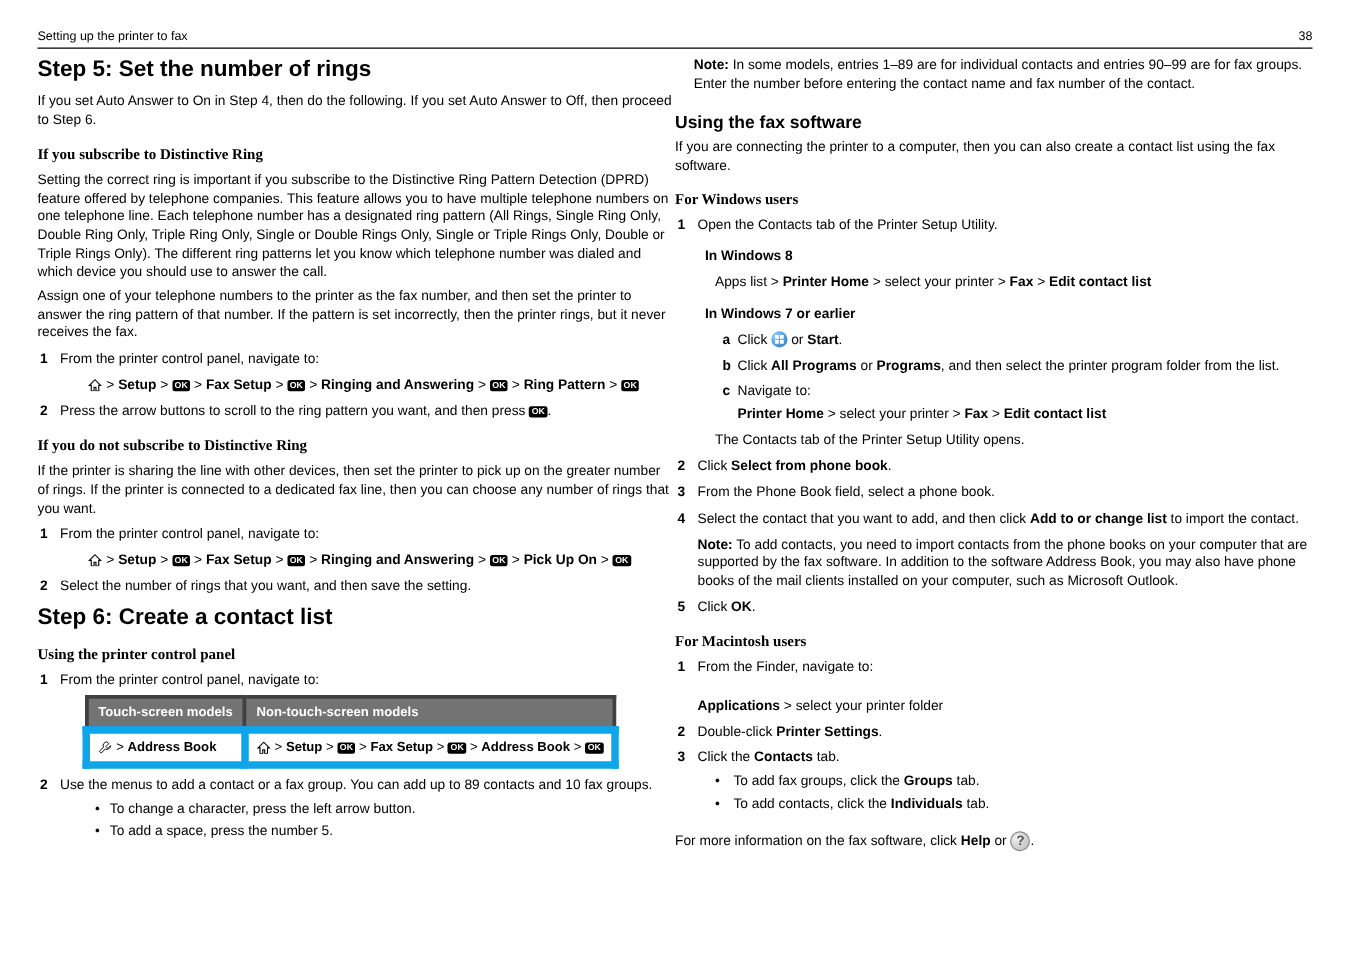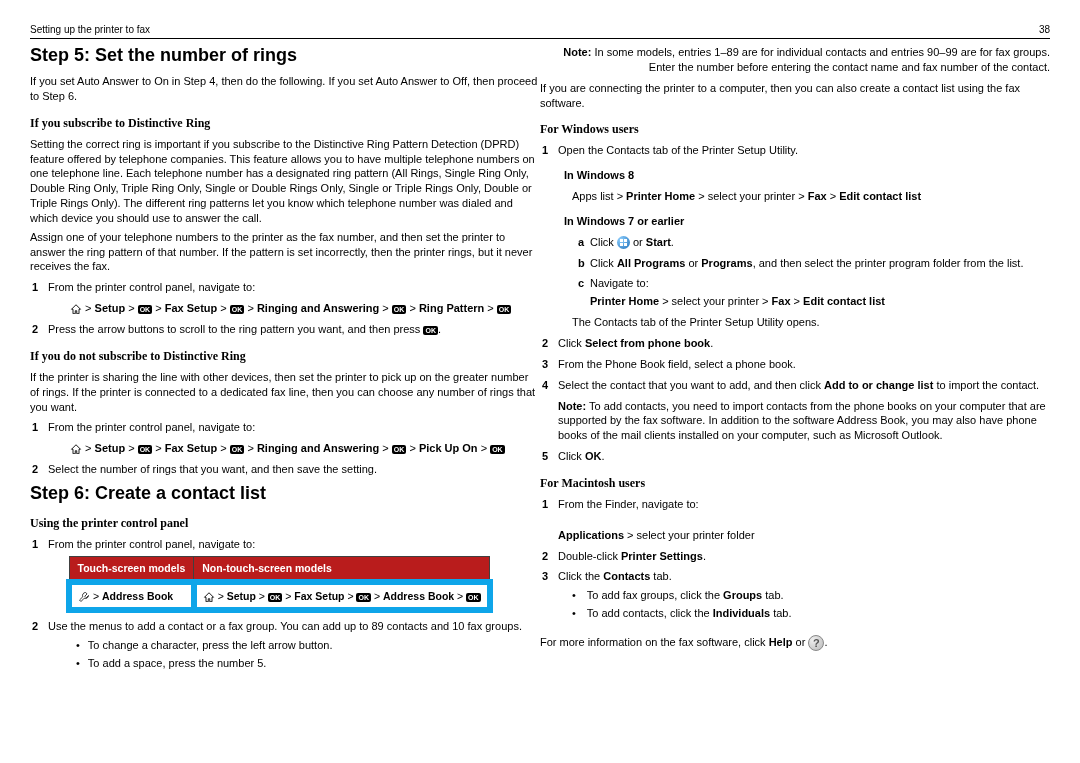--- a/index.html
+++ b/index.html
@@ -64,25 +64,25 @@
     vertical-align: middle;
   }
   .path-line { margin: 6px 0 6px 22px; font-size: 11px; }
   .path-line b { font-weight: bold; }
   table.models {
     border-collapse: collapse;
     margin: 4px 0 6px 18px;
     font-size: 10.5px;
   }
   table.models th {
-    background: #b91c1c;
+    background: #737373;
     color: #fff;
     text-align: left;
     padding: 4px 8px;
-    border: 1px solid #404040;
+    border: 3px solid #404040;
     font-weight: bold;
   }
   table.models td {
     border: 6px solid #0ea5e9;
     padding: 4px 6px;
     white-space: nowrap;
   }
   .mono { font-family: "Courier New", monospace; font-weight: bold; }
   .note-block {
     margin: 6px 0 6px 18px;
@@ -206,24 +206,25 @@
       <li><span class="num">2</span><span>Use the menus to add a contact or a fax group. You can add up to 89 contacts and 10 fax groups.</span>
         <ul class="bullets">
           <li>To change a character, press the left arrow button.</li>
           <li>To add a space, press the number 5.</li>
         </ul>
       </li>
     </ol>
   </div>
 
   <div class="col">
-    <div class="note-block" style="margin-left:0;text-align:right;">
+    <div class="note-block" style="margin-left:15px;">
       <b>Note:</b><span> In some models, entries 1–89 are for individual contacts and entries 90–99 are for fax groups. Enter the number before entering the contact name and fax number of the contact.</span>
     </div>
 
+    <h2>Using the fax software</h2>
     <p>If you are connecting the printer to a computer, then you can also create a contact list using the fax software.</p>
 
     <h3>For Windows users</h3>
     <ol>
       <li><span class="num">1</span><span>Open the Contacts tab of the Printer Setup Utility.</span>
         <h4>In Windows 8</h4>
         <p class="sub">
           <span>Apps list &gt; </span><b>Printer Home</b><span> &gt; select your printer &gt; </span><b>Fax</b><span> &gt; </span><b>Edit contact list</b>
         </p>
         <h4>In Windows 7 or earlier</h4>

